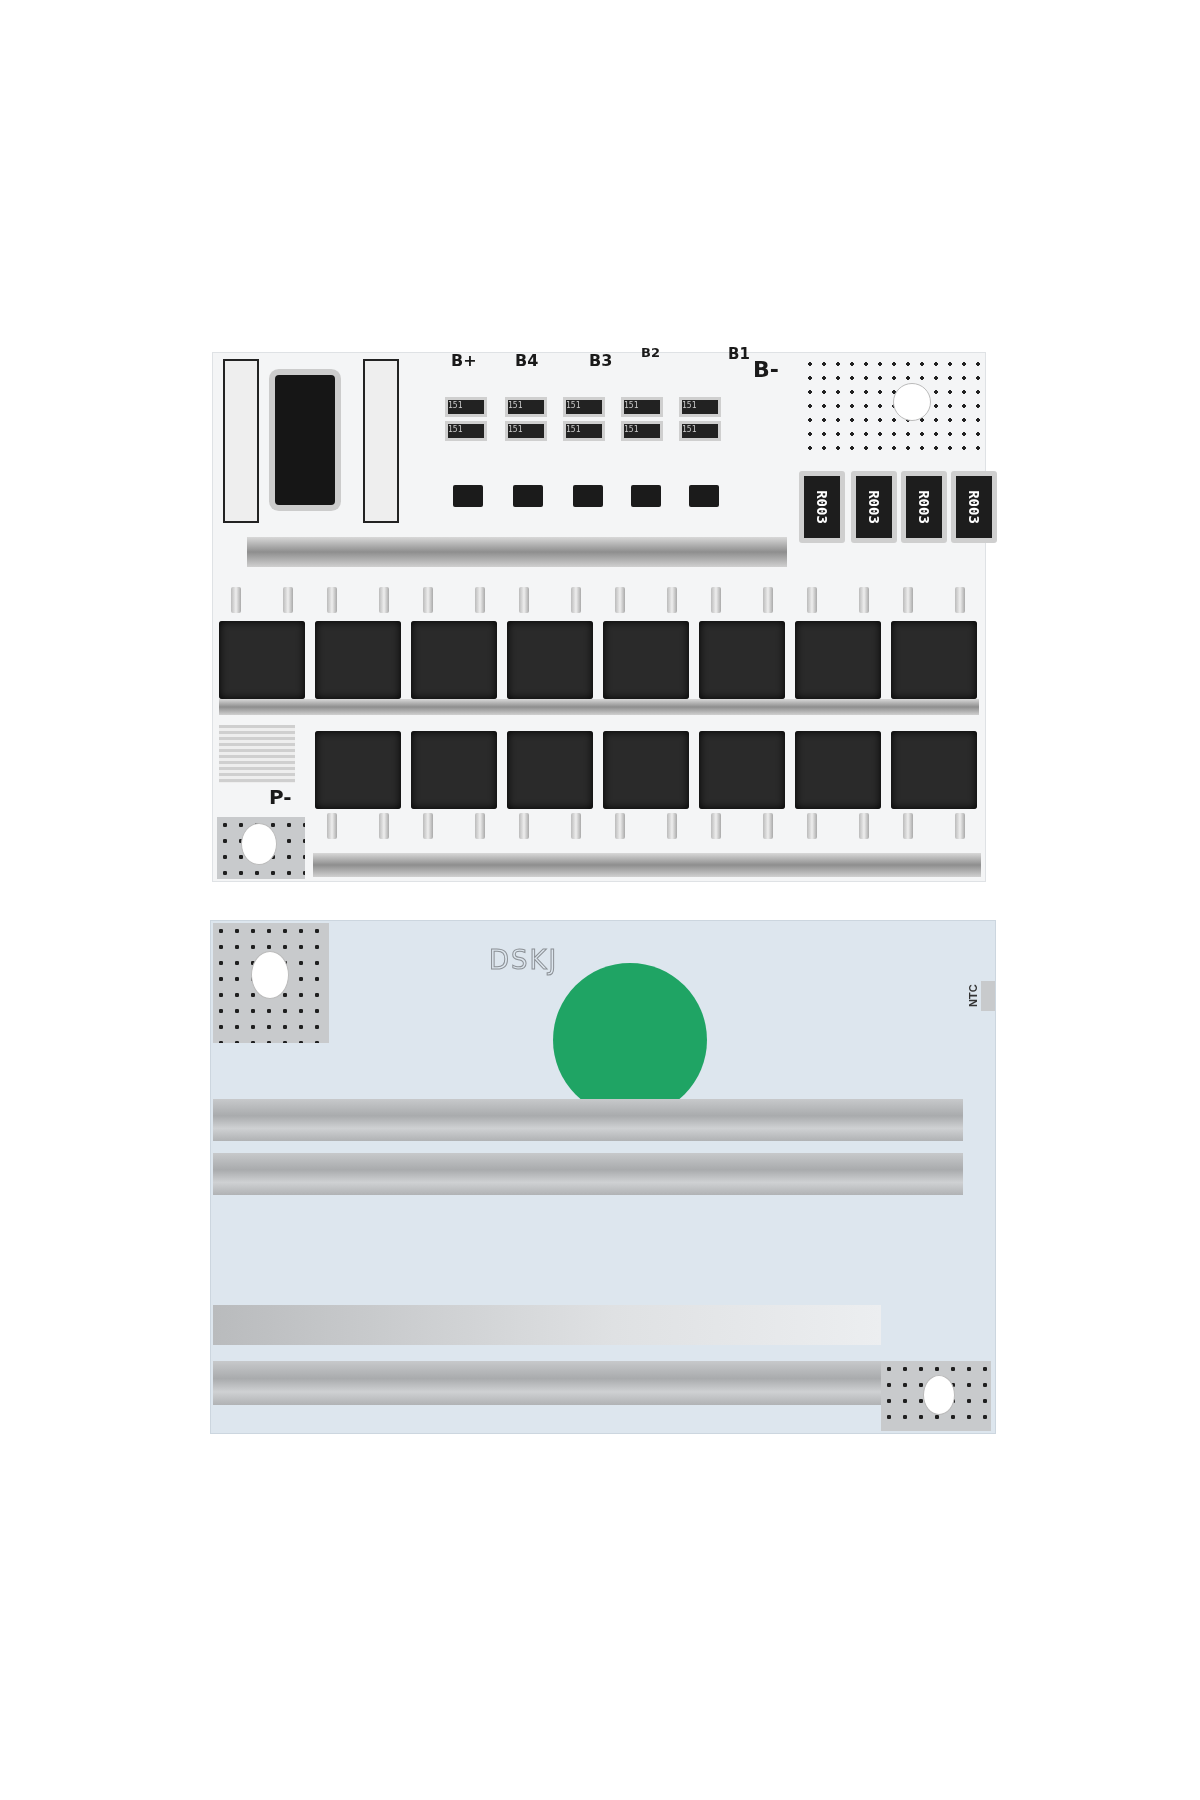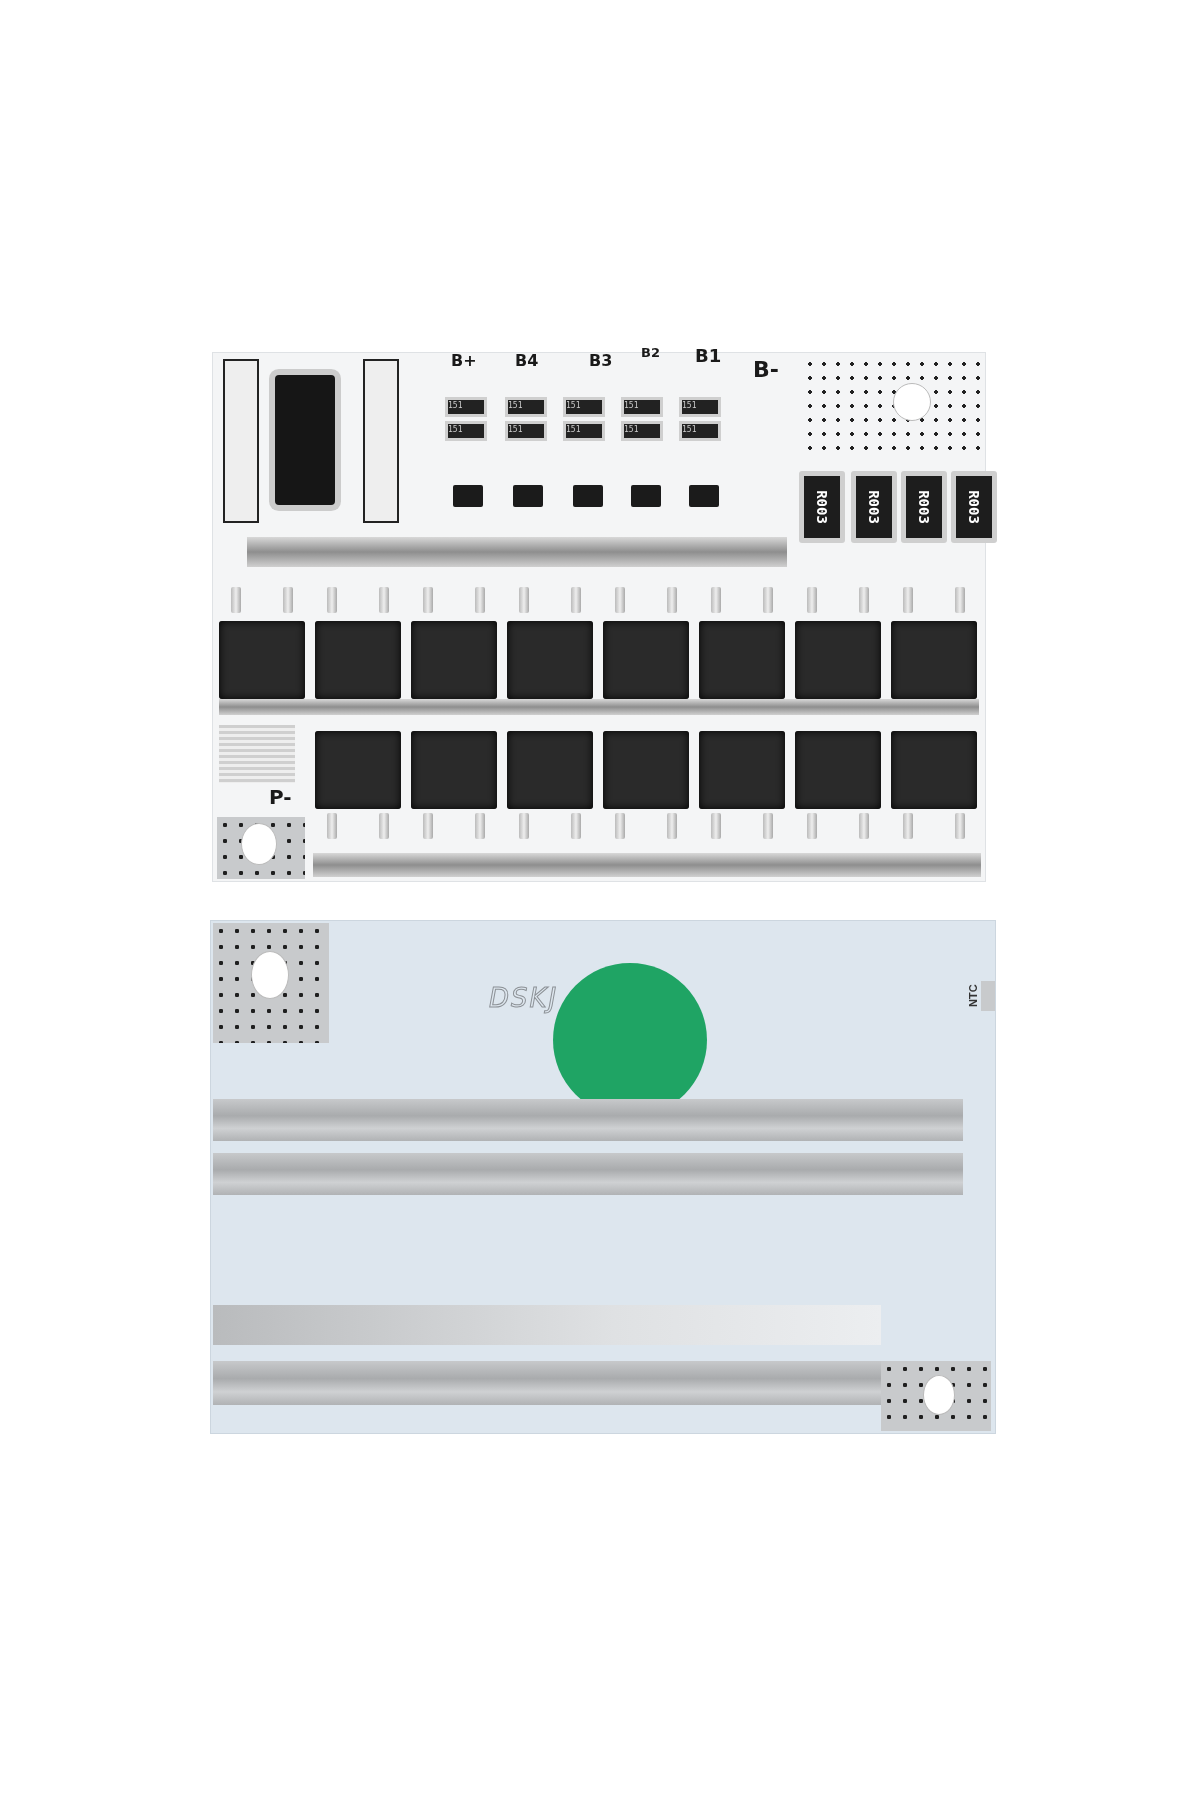--- a/index.html
+++ b/index.html
@@ -27,21 +27,21 @@
 <div id="top-board" class="board">
 
   <div style="position:absolute;left:10px;top:6px;width:32px;height:160px;border:2px solid #222;background:#eee;"></div>
   <div style="position:absolute;left:62px;top:22px;width:60px;height:130px;background:#161616;border-radius:4px;box-shadow:0 0 0 6px #ccc;"></div>
   <div style="position:absolute;left:150px;top:6px;width:32px;height:160px;border:2px solid #222;background:#eee;"></div>
 
   <span class="silk" style="left:238px;top:-2px;font-size:16px;">B+</span>
   <span class="silk" style="left:302px;top:-2px;font-size:16px;">B4</span>
   <span class="silk" style="left:364px;top:-2px;font-size:16px;margin-left:12px;">B3</span>
   <span class="silk" style="left:428px;top:-8px;font-size:13px;">B2</span>
-  <span class="silk" style="left:482px;top:-8px;font-size:18px;text-align:center;">B1</span>
+  <span class="silk" style="left:515px;top:-8px;font-size:15px;text-align:center;">B1</span>
   <span class="silk" style="left:540px;top:4px;font-size:22px;">B-</span>
 
   <div class="dots" style="position:absolute;left:590px;top:4px;width:180px;height:100px;"></div>
   <div class="hole" style="left:680px;top:30px;width:36px;height:36px;"></div>
 
   <div>
     <div class="res" style="left:232px;top:44px;">
         <span>151</span>
       </div>
     <div class="res" style="left:292px;top:44px;">
@@ -161,21 +161,21 @@
   <div class="pad-grid" style="left:4px;top:464px;width:88px;height:62px;"></div>
   <div class="hole" style="left:28px;top:470px;width:34px;height:40px;"></div>
 
   <div class="tab" style="left:100px;top:500px;width:668px;height:24px;"></div>
 </div>
 
 <div id="bottom-board" class="board">
   <div class="pad-grid" style="left:2px;top:2px;width:116px;height:120px;"></div>
   <div class="hole" style="left:40px;top:30px;width:36px;height:46px;"></div>
 
-  <span style="position:absolute;left:278px;top:24px;font-size:26px;font-style:italic;color:#9ea3a8;letter-spacing:2px;font-family:'DejaVu Sans',sans-serif;-webkit-text-stroke:1px #8c9196;color:transparent;margin-top:38px;">DSKJ</span>
+  <span style="position:absolute;left:278px;top:24px;font-size:26px;color:#9ea3a8;letter-spacing:2px;font-family:'DejaVu Sans',sans-serif;-webkit-text-stroke:1px #8c9196;color:transparent;">DSKJ</span>
 
   <div style="position:absolute;left:342px;top:42px;width:154px;height:154px;border-radius:50%;background:#1fa464;"></div>
 
   <span style="position:absolute;left:756px;top:86px;font-size:11px;font-weight:bold;color:#333;transform:rotate(-90deg);transform-origin:left top;">NTC</span>
   <div style="position:absolute;left:770px;top:60px;width:14px;height:30px;background:#c8cacc;"></div>
 
   <div class="strip" style="left:2px;top:178px;width:750px;height:42px;"></div>
   <div class="strip" style="left:2px;top:232px;width:750px;height:42px;"></div>
   <div class="strip" style="left:2px;top:384px;width:668px;height:40px;background:linear-gradient(90deg,#b9bbbd,#dfe1e3 60%,#eceef0);"></div>
   <div class="strip" style="left:2px;top:440px;width:668px;height:44px;"></div>

